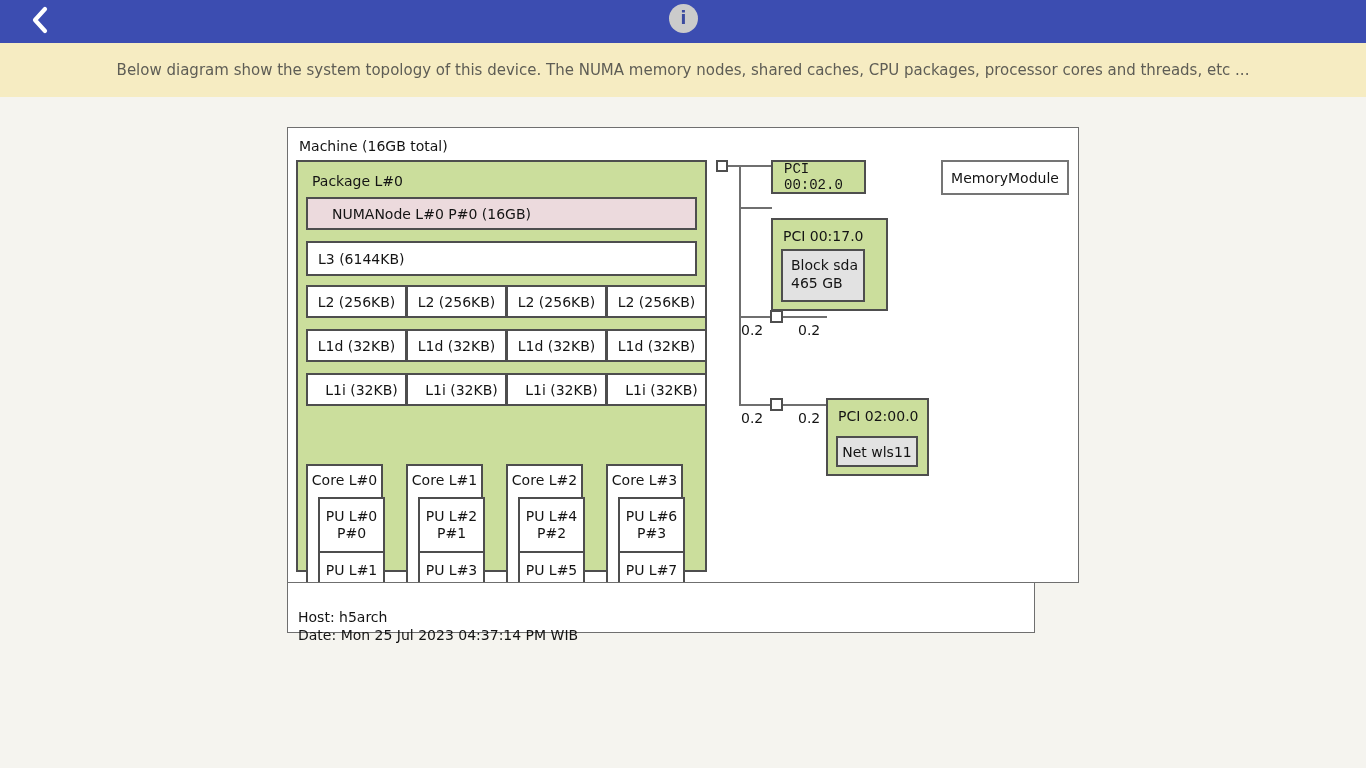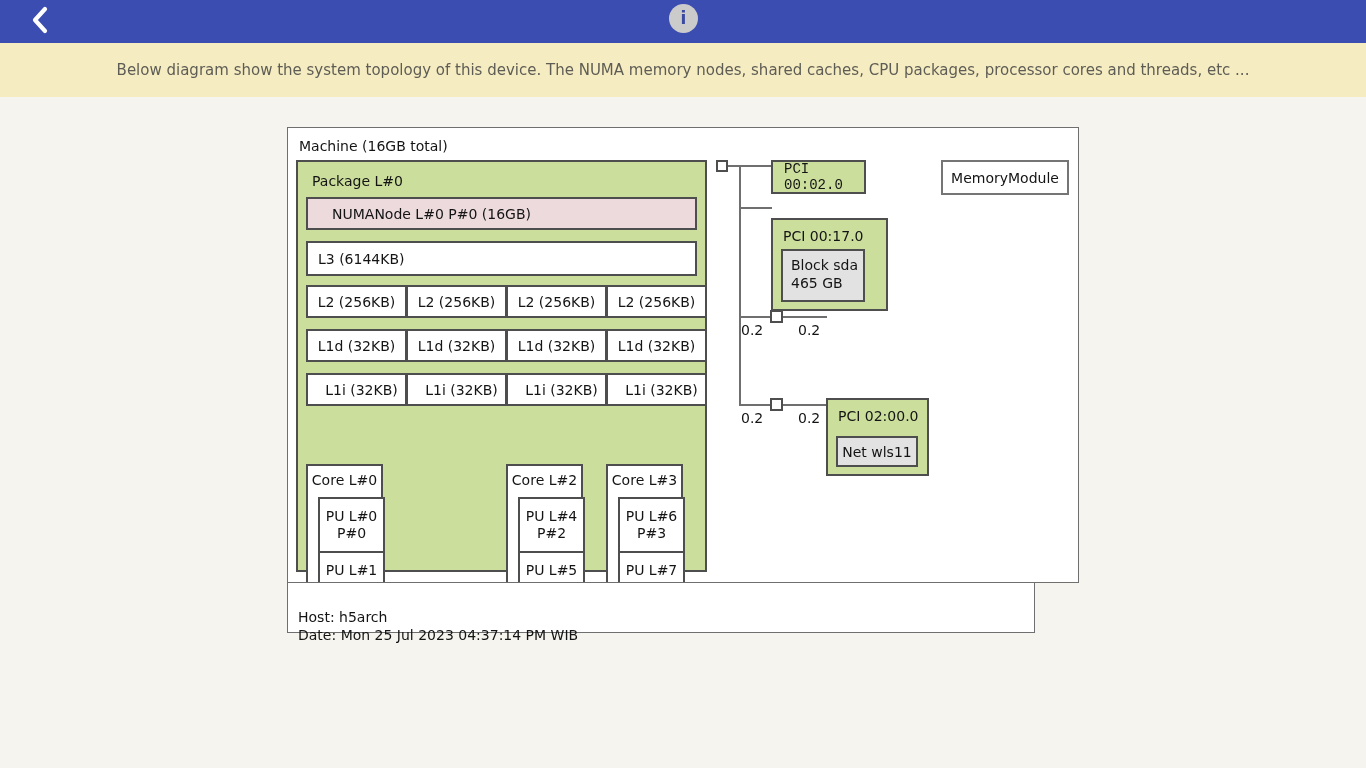--- a/index.html
+++ b/index.html
@@ -142,20 +142,31 @@
       <div class="core-title">Core L#0</div>
       <div class="pu pu-a">
           <span>PU L#0</span>
           <span>P#0</span>
         </div>
       <div class="pu pu-b">
           <span>PU L#1</span>
           <span>P#4</span>
         </div>
     </div>
+    <div class="core col1">
+      <div class="core-title">Core L#1</div>
+      <div class="pu pu-a">
+          <span>PU L#2</span>
+          <span>P#1</span>
+        </div>
+      <div class="pu pu-b">
+          <span>PU L#3</span>
+          <span>P#5</span>
+        </div>
+    </div>
     <div class="core col2">
       <div class="core-title">Core L#2</div>
       <div class="pu pu-a">
           <span>PU L#4</span>
           <span>P#2</span>
         </div>
       <div class="pu pu-b">
           <span>PU L#5</span>
           <span>P#6</span>
         </div>

